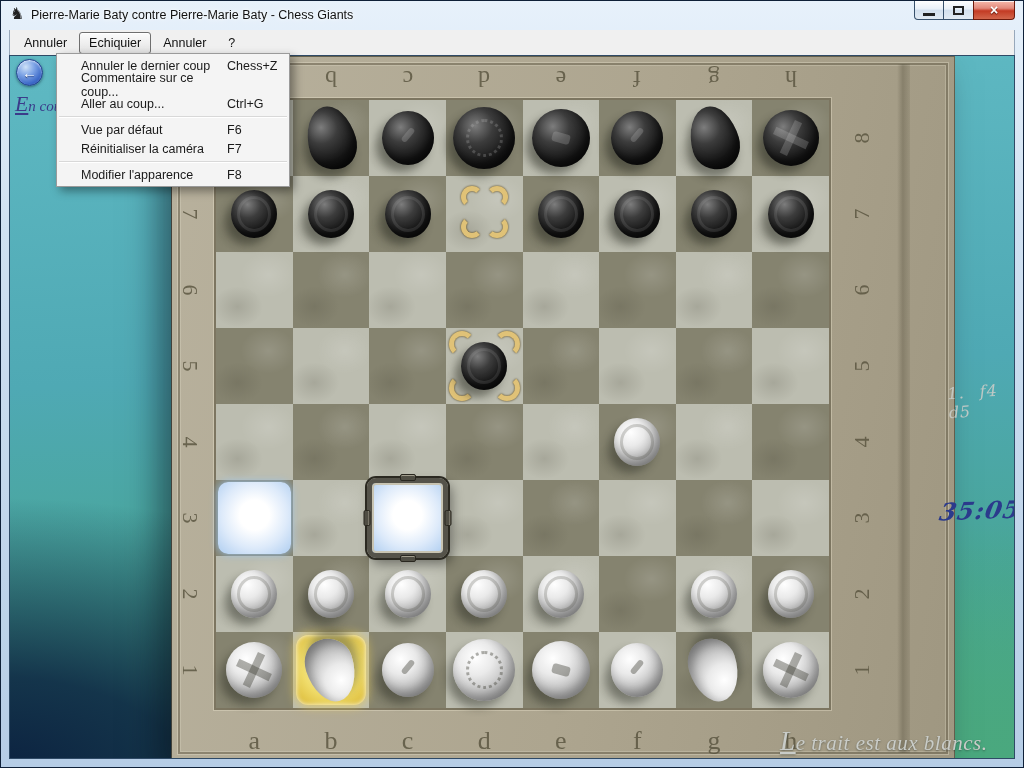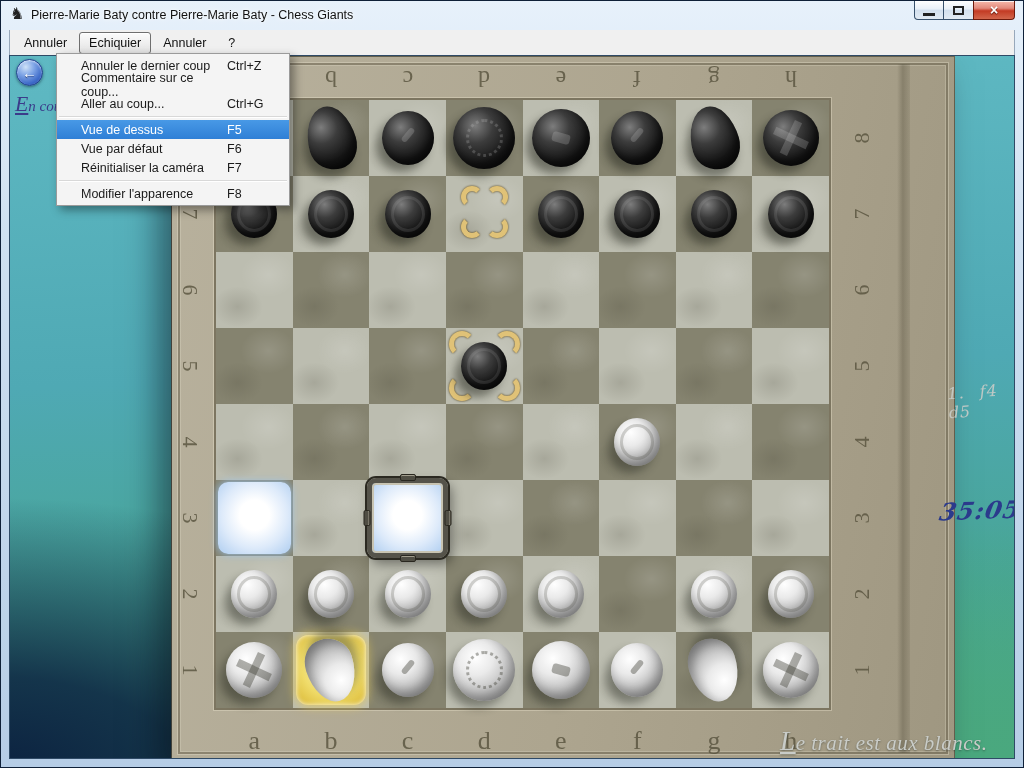--- a/index.html
+++ b/index.html
@@ -408,35 +408,31 @@
       <div id="status-label">En cou</div>
       <div id="move-list">1. f4 d5</div>
       <div id="timer">35:05</div>
       <div id="turn-message">Le trait est aux blancs.</div>
     </div>
   </div>
 
   <div id="context-menu">
       <div class="cm-item">
         <span class="cm-label">Annuler le dernier coup</span>
-        <span class="cm-shortcut">Ctrl+Z</span>
+        <span class="cm-shortcut">Chess+Z</span>
       </div>
       <div class="cm-item">
         <span class="cm-label">Commentaire sur ce coup...</span>
         <span class="cm-shortcut"></span>
       </div>
       <div class="cm-item">
         <span class="cm-label">Aller au coup...</span>
         <span class="cm-shortcut">Ctrl+G</span>
       </div>
       <div class="cm-sep"></div>
-      <div class="cm-item highlighted">
-        <span class="cm-label">Vue de dessus</span>
-        <span class="cm-shortcut">F5</span>
-      </div>
       <div class="cm-item">
         <span class="cm-label">Vue par défaut</span>
         <span class="cm-shortcut">F6</span>
       </div>
       <div class="cm-item">
         <span class="cm-label">Réinitialiser la caméra</span>
         <span class="cm-shortcut">F7</span>
       </div>
       <div class="cm-sep"></div>
       <div class="cm-item">

